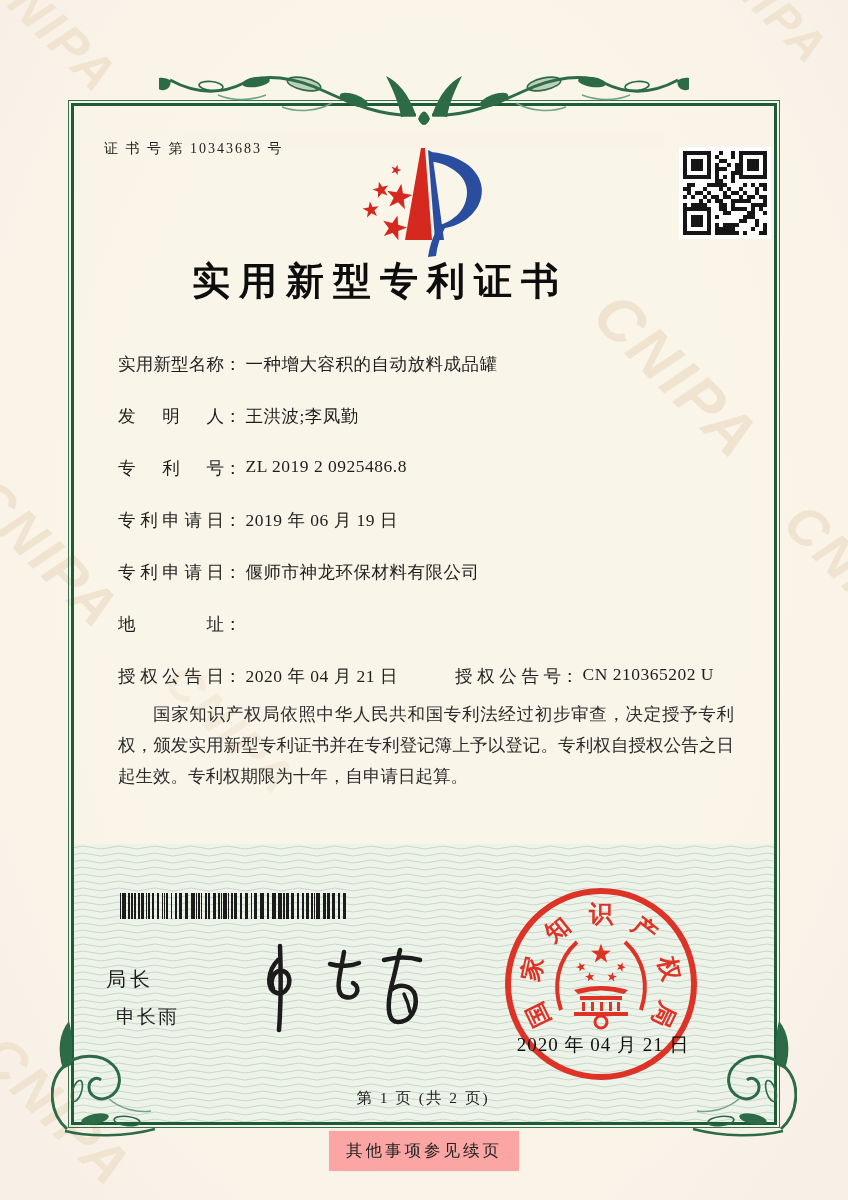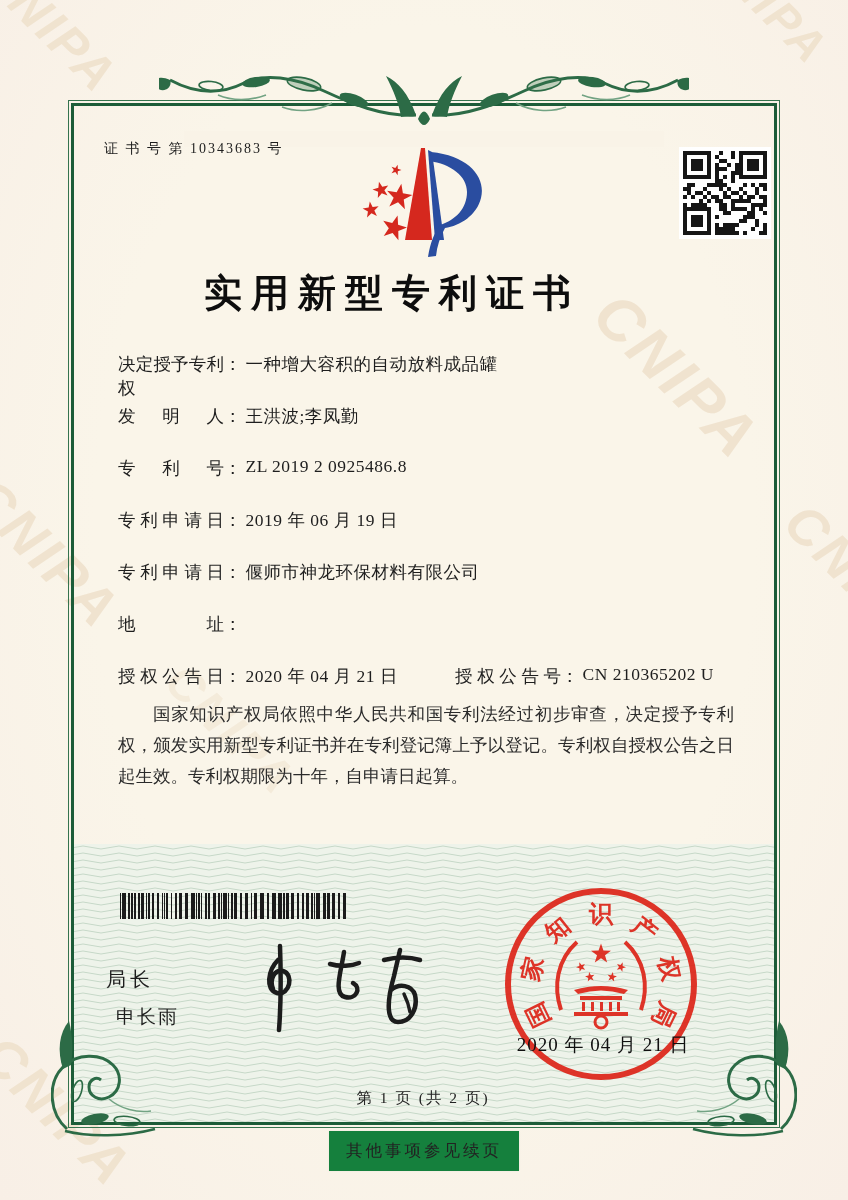--- a/index.html
+++ b/index.html
@@ -23,21 +23,21 @@
   .orn-corner{position:absolute;bottom:-16px;}
   .orn-corner.left{left:-18px;}
   .orn-corner.right{right:-18px;transform:scaleX(-1);}
   
   .cert-no{position:absolute;left:104px;top:140px;font-size:14px;letter-spacing:2px;}
   .logo{position:absolute;left:332px;top:136px;}
   .qr{position:absolute;left:679px;top:147px;background:#ffffff;padding:4px;
       display:grid;grid-template-columns:repeat(21,4px);grid-auto-rows:4px;}
   .qr div{width:4px;height:4px;}
   .qr .b{background:#161616;}
-  .title{position:absolute;left:0;top:256px;width:760px;margin:12px;text-align:center;
+  .title{position:absolute;left:0;top:256px;width:760px;margin:0;text-align:center;
     font-size:38px;font-weight:bold;letter-spacing:9px;color:#0d0d0d;}
   
   .fields{position:absolute;left:118px;top:352px;width:614px;font-size:17.5px;}
   .frow{height:52px;display:flex;align-items:flex-start;}
   .fpair{display:flex;}
   .fpair.first{width:337px;}
   .flabel{display:inline-block;width:106px;text-align:justify;text-align-last:justify;}
   .fcolon{margin-right:4px;}
   .fvalue{letter-spacing:.5px;}
   
@@ -49,21 +49,21 @@
   .barcode span{display:inline-block;height:26px;background:#1b1b1b;vertical-align:top;}
   .director-title{position:absolute;left:106px;top:966px;font-size:20px;letter-spacing:4px;}
   .director-name{position:absolute;left:116px;top:1004px;font-size:19px;letter-spacing:2px;}
   .signature{position:absolute;left:238px;top:938px;}
   .seal{position:absolute;left:501px;top:884px;}
   .seal-date{position:absolute;left:498px;top:1032px;width:210px;text-align:center;
     font-size:19px;color:#101010;letter-spacing:1px;}
   .page-info{position:absolute;left:68px;top:1088px;width:710px;text-align:center;
     font-size:15.5px;letter-spacing:2px;color:#222;}
   .cont-note{position:absolute;left:424px;top:1131px;transform:translateX(-50%);
-    background:#15803d;padding:9px 17px;font-size:16.5px;letter-spacing:3px;color:#222;
+    background:#fca5a5;padding:9px 17px;font-size:16.5px;letter-spacing:3px;color:#222;
     box-shadow:0 0 2px rgba(0,0,0,.06);}
 </style>
 </head>
 <body>
 
 <svg width="0" height="0" style="position:absolute">
   <defs>
     <path id="star5" d="M0,-10 L2.35,-3.24 L9.51,-3.09 L3.8,1.24 L5.88,8.09 L0,4 L-5.88,8.09 L-3.8,1.24 L-9.51,-3.09 L-2.35,-3.24 Z"></path>
     <pattern id="wavepat" width="36" height="7" patternUnits="userSpaceOnUse">
       <path d="M0,3.5 Q9,0.5 18,3.5 T36,3.5" fill="none" stroke="#c6d8c8" stroke-width="1"></path>
@@ -576,21 +576,21 @@
       <div></div>
       <div></div>
       <div class="b"></div>
       <div class="b"></div>
     </div>
 
   <h1 class="title">实用新型专利证书</h1>
 
   <div class="fields">
     <div class="frow">
-      <span class="flabel">决定授予专利权</span>
+      <span class="flabel">实用新型名称</span>
         <span class="fcolon">：</span>
         <span class="fvalue">一种增大容积的自动放料成品罐</span>
     </div>
     <div class="frow">
       <span class="flabel">发明人</span>
         <span class="fcolon">：</span>
         <span class="fvalue">王洪波;李凤勤</span>
     </div>
     <div class="frow">
       <span class="flabel">专利号</span>

